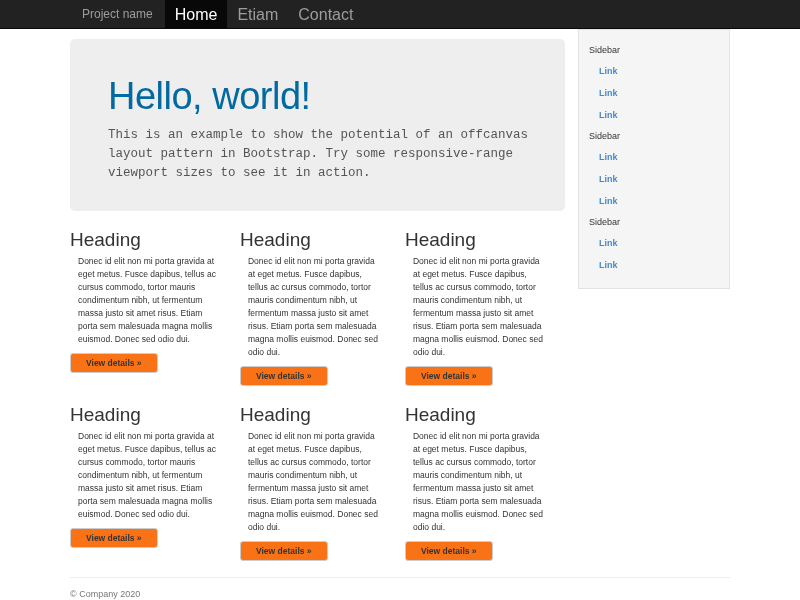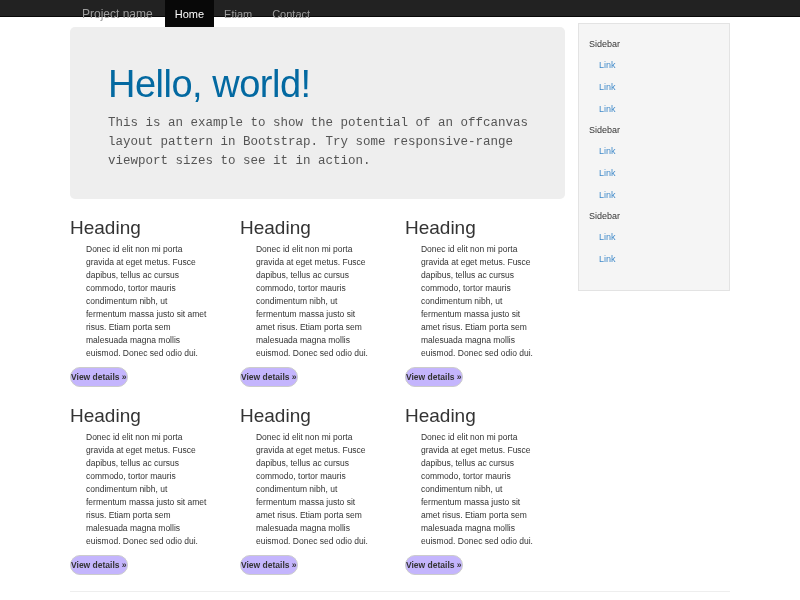--- a/index.html
+++ b/index.html
@@ -7,38 +7,38 @@
   body {
     width: 800px; height: 600px;
     background: #fff;
     font-family: "Liberation Sans", sans-serif;
     color: #333;
     overflow: hidden;
   }
 
   
   .navbar {
-    height: 17px;
+    height: 29px;
     background: var(--navbar-bg, #222);
     border-bottom: 1px solid #090909;
   }
   .navbar-inner {
     width: 660px; margin: 0 auto;
     display: flex; align-items: stretch; height: 29px;
   }
   .navbar-brand {
     color: var(--navbar-text, #9d9d9d);
     font-size: 12px; line-height: 29px;
     padding: 0 12px; text-decoration: none;
     white-space: nowrap;
   }
   .navbar-nav { display: flex; }
   .nav-item {
     color: var(--navbar-text, #9d9d9d);
-    font-size: 11px; line-height: 29px;
+    font-size: 16px; line-height: 29px;
     padding: 0 10px; text-decoration: none; cursor: pointer;
   }
   .nav-item.active {
     color: #fff;
     background: var(--navbar-active-bg, #080808);
   }
 
   
   .container { width: 660px; margin: 0 auto; }
   .row { display: flex; }
@@ -67,52 +67,53 @@
 
   
   .cards-row .card { width: 33.333%; padding: 0 9px 0 5px; }
   .cards-row .card:first-child { padding-left: 0; }
   .card h2 {
     margin: 18px 0 5px;
     font-size: 19px; line-height: 21px;
     font-weight: 500; color: #333;
   }
   .card p {
-    margin: 0 16px 6px;
+    margin: 0 8px 6px;
     font-size: 8.5px; line-height: 13px;
     color: #333;
   }
   .btn {
     display: inline-block;
     font-size: 8.5px; font-weight: bold; color: #333;
-    background: #c4b5fd;
-    border: 1px solid #ccc; border-radius: 10px;
-    padding: 4px 0; cursor: pointer;
+    background: #f97316;
+    border: 1px solid #ccc; border-radius: 3px;
+    padding: 4px 15px; cursor: pointer;
     font-family: "Liberation Sans", sans-serif;
   }
 
   
   .sidebar-panel {
-    margin-top: 6px;
+    margin-top: 0;
     background: var(--sidebar-bg, #f5f5f5);
     border: 1px solid var(--sidebar-border, #e3e3e3);
     border-radius: 0;
-    padding: 10px 0 20px;
+    padding: 10px 0 12px;
   }
   .sidebar-group-title {
     font-size: 9px; color: #333;
     padding: 5px 10px;
   }
   .sidebar-link {
     display: block;
     font-size: 9px;
     color: var(--link-blue, #428bca);
     text-decoration: none;
     padding: 6px 10px 6px 20px;
     cursor: pointer;
+    font-weight: bold;
   }
 
   
   .footer-hr {
     border: 0; border-top: 1px solid #eee;
     margin: 16px 0 0;
   }
   .page-footer p {
     margin: 11px 0;
     font-size: 9px; color: #777;

